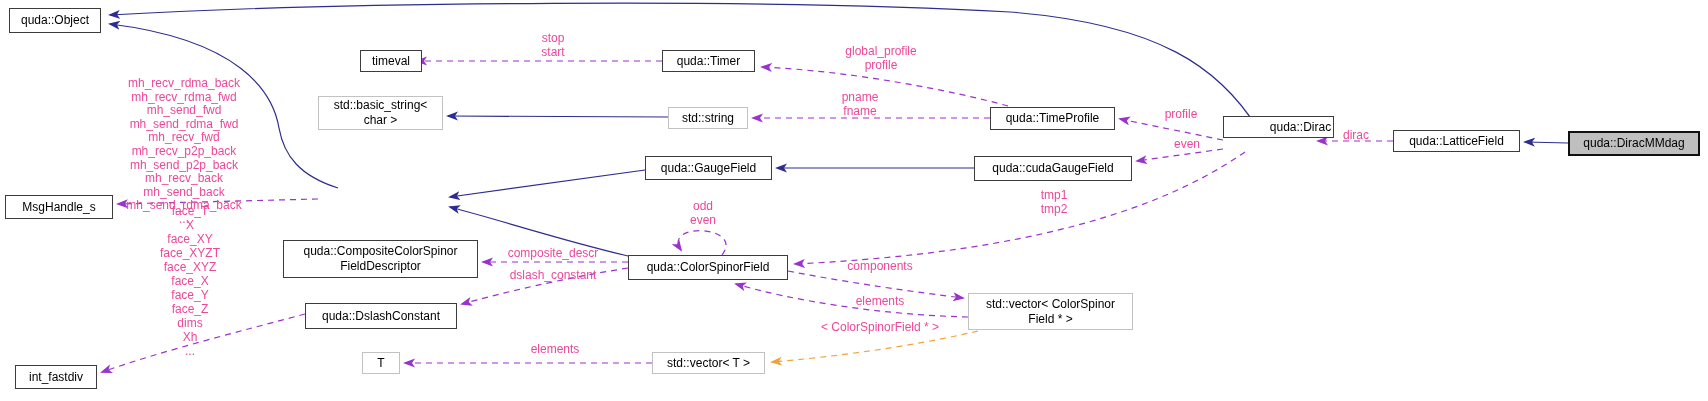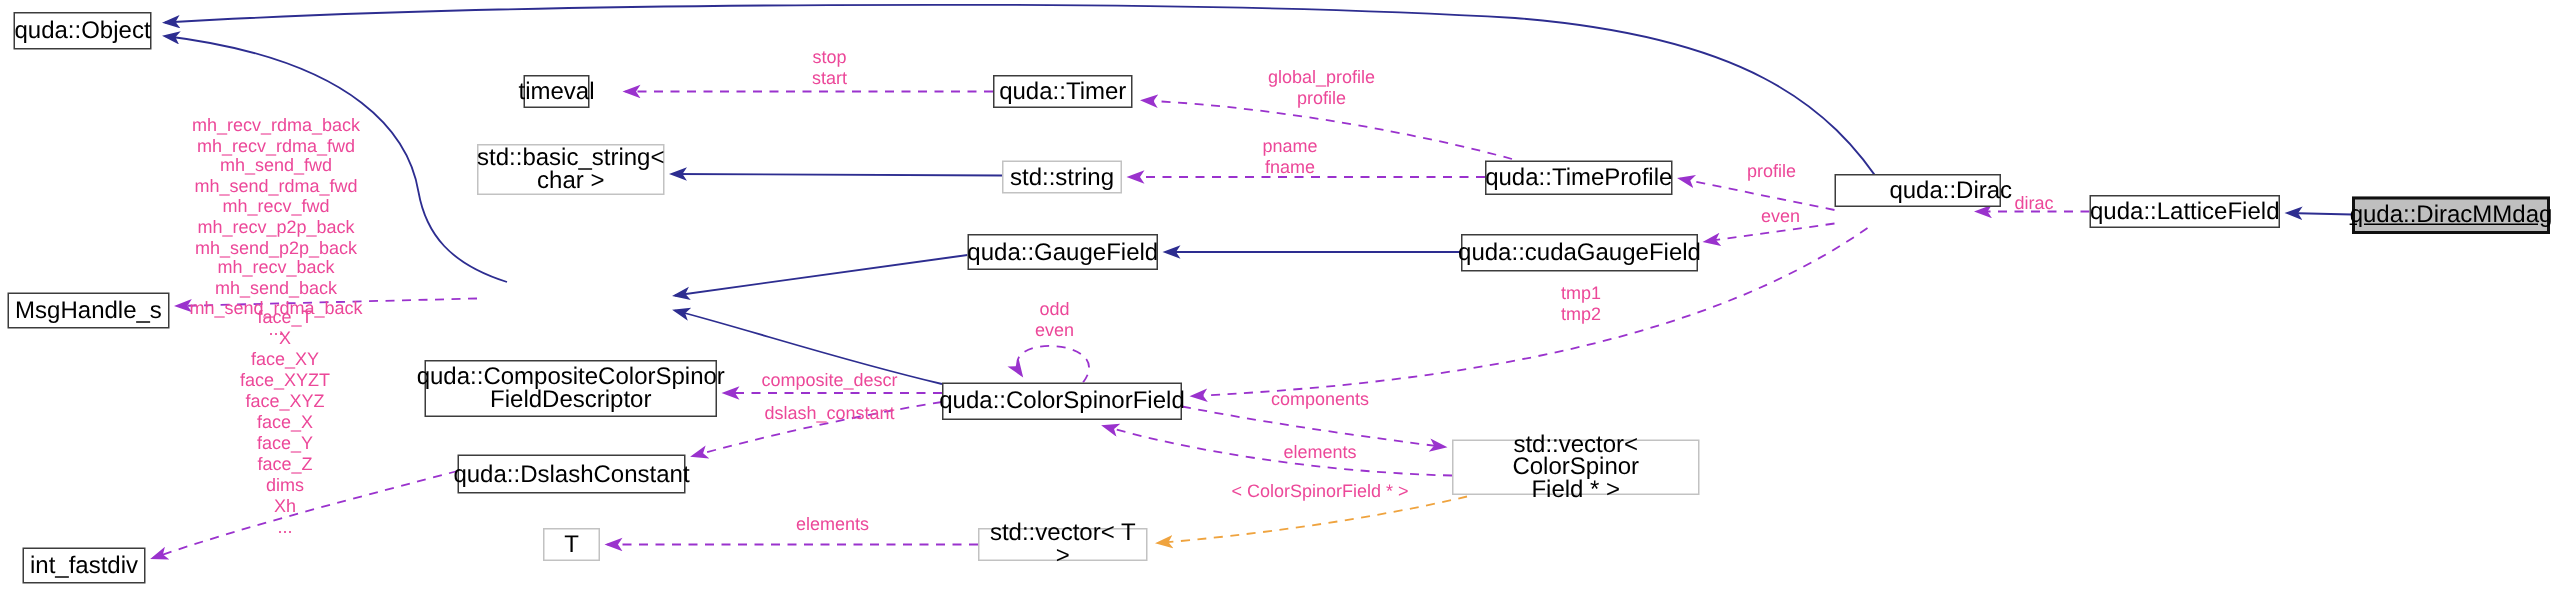--- a/index.html
+++ b/index.html
@@ -5,21 +5,21 @@
   html,body{margin:0;padding:0;background:#ffffff;}
   #stage{position:relative;width:1708px;height:401px;background:#ffffff;overflow:hidden;
          font-family:"Liberation Sans","DejaVu Sans",sans-serif;}
   #edge-layer{position:absolute;left:0;top:0;width:1708px;height:401px;pointer-events:none;}
   #edge-layer path.edge{fill:none;stroke-width:1.2px;}
   #edge-layer path.inherit{stroke:#2d2d90;}
   #edge-layer path.usage{stroke:#9a32cd;stroke-dasharray:6 5;}
   #edge-layer path.template{stroke:#efa33e;stroke-dasharray:6 5;}
   .node{position:absolute;box-sizing:border-box;display:flex;align-items:center;justify-content:center;
         text-align:center;background:#ffffff;border:1.4px solid #3c3c3c;color:#000;
-        font-size:16px;line-height:15px;white-space:pre-line;padding:1px 4px;}
+        font-size:12px;line-height:15px;white-space:pre-line;padding:1px 4px;}
   .node.external{border:1.2px solid #c2c2c2;}
   .node.selected{background:#bfbfbf;border:2px solid #101010;}
   .edge-label{position:absolute;transform:translateX(-50%);text-align:center;color:#ec4899;
               font-size:12px;white-space:pre;}
 </style>
 </head>
 <body>
 
 <div id="stage">
   <svg id="edge-layer" width="1708" height="401" viewBox="0 0 1708 401" xmlns="http://www.w3.org/2000/svg">
@@ -95,31 +95,31 @@
 face_Y
 face_Z
 dims
 Xh
 ...</div>
     <div class="edge-label" style="left: 555px; top: 342px; line-height: 14px;">elements</div>
     <div class="edge-label" style="left: 880px; top: 320px; line-height: 14px;">&lt; ColorSpinorField * &gt;</div>
     <div class="node" style="left: 9px; top: 8px; width: 92px; height: 25px;">quda::Object</div>
     <div class="node" style="left: 5px; top: 195px; width: 108px; height: 24px;">MsgHandle_s</div>
     <div class="node" style="left: 15px; top: 365px; width: 82px; height: 24px;">int_fastdiv</div>
-    <div class="node" style="left: 349px; top: 50px; width: 44px; height: 22px;">timeval</div>
+    <div class="node" style="left: 360px; top: 50px; width: 62px; height: 22px;">timeval</div>
     <div class="node external" style="left: 318px; top: 96px; width: 125px; height: 34px;">std::basic_string&lt;
 char &gt;</div>
     <div class="node" style="left: 662px; top: 50px; width: 93px; height: 22px;">quda::Timer</div>
     <div class="node external" style="left: 668px; top: 107px; width: 80px; height: 22px;">std::string</div>
     <div class="node" style="left: 990px; top: 107px; width: 125px; height: 23px;">quda::TimeProfile</div>
     <div class="node" style="left: 645px; top: 156px; width: 127px; height: 24px;">quda::GaugeField</div>
     <div class="node" style="left: 974px; top: 156px; width: 158px; height: 25px;">quda::cudaGaugeField</div>
     <div class="node" style="left: 1223px; top: 116px; width: 111px; height: 22px; padding-left: 48px;">quda::Dirac</div>
     <div class="node" style="left: 1393px; top: 130px; width: 127px; height: 22px;">quda::LatticeField</div>
-    <div class="node selected" style="left: 1568px; top: 131px; width: 132px; height: 25px; text-decoration: underline;">quda::DiracMMdag</div>
+    <div class="node selected" style="left: 1568px; top: 131px; width: 132px; height: 25px;">quda::DiracMMdag</div>
     <div class="node" style="left: 283px; top: 240px; width: 195px; height: 38px;">quda::CompositeColorSpinor
 FieldDescriptor</div>
     <div class="node" style="left: 305px; top: 303px; width: 152px; height: 26px;">quda::DslashConstant</div>
     <div class="node" style="left: 628px; top: 255px; width: 160px; height: 25px;">quda::ColorSpinorField</div>
     <div class="node external" style="left: 968px; top: 293px; width: 165px; height: 37px;">std::vector&lt; ColorSpinor
 Field * &gt;</div>
     <div class="node external" style="left: 362px; top: 352px; width: 38px; height: 22px;">T</div>
     <div class="node external" style="left: 652px; top: 352px; width: 113px; height: 22px;">std::vector&lt; T &gt;</div>
   </div>
 

